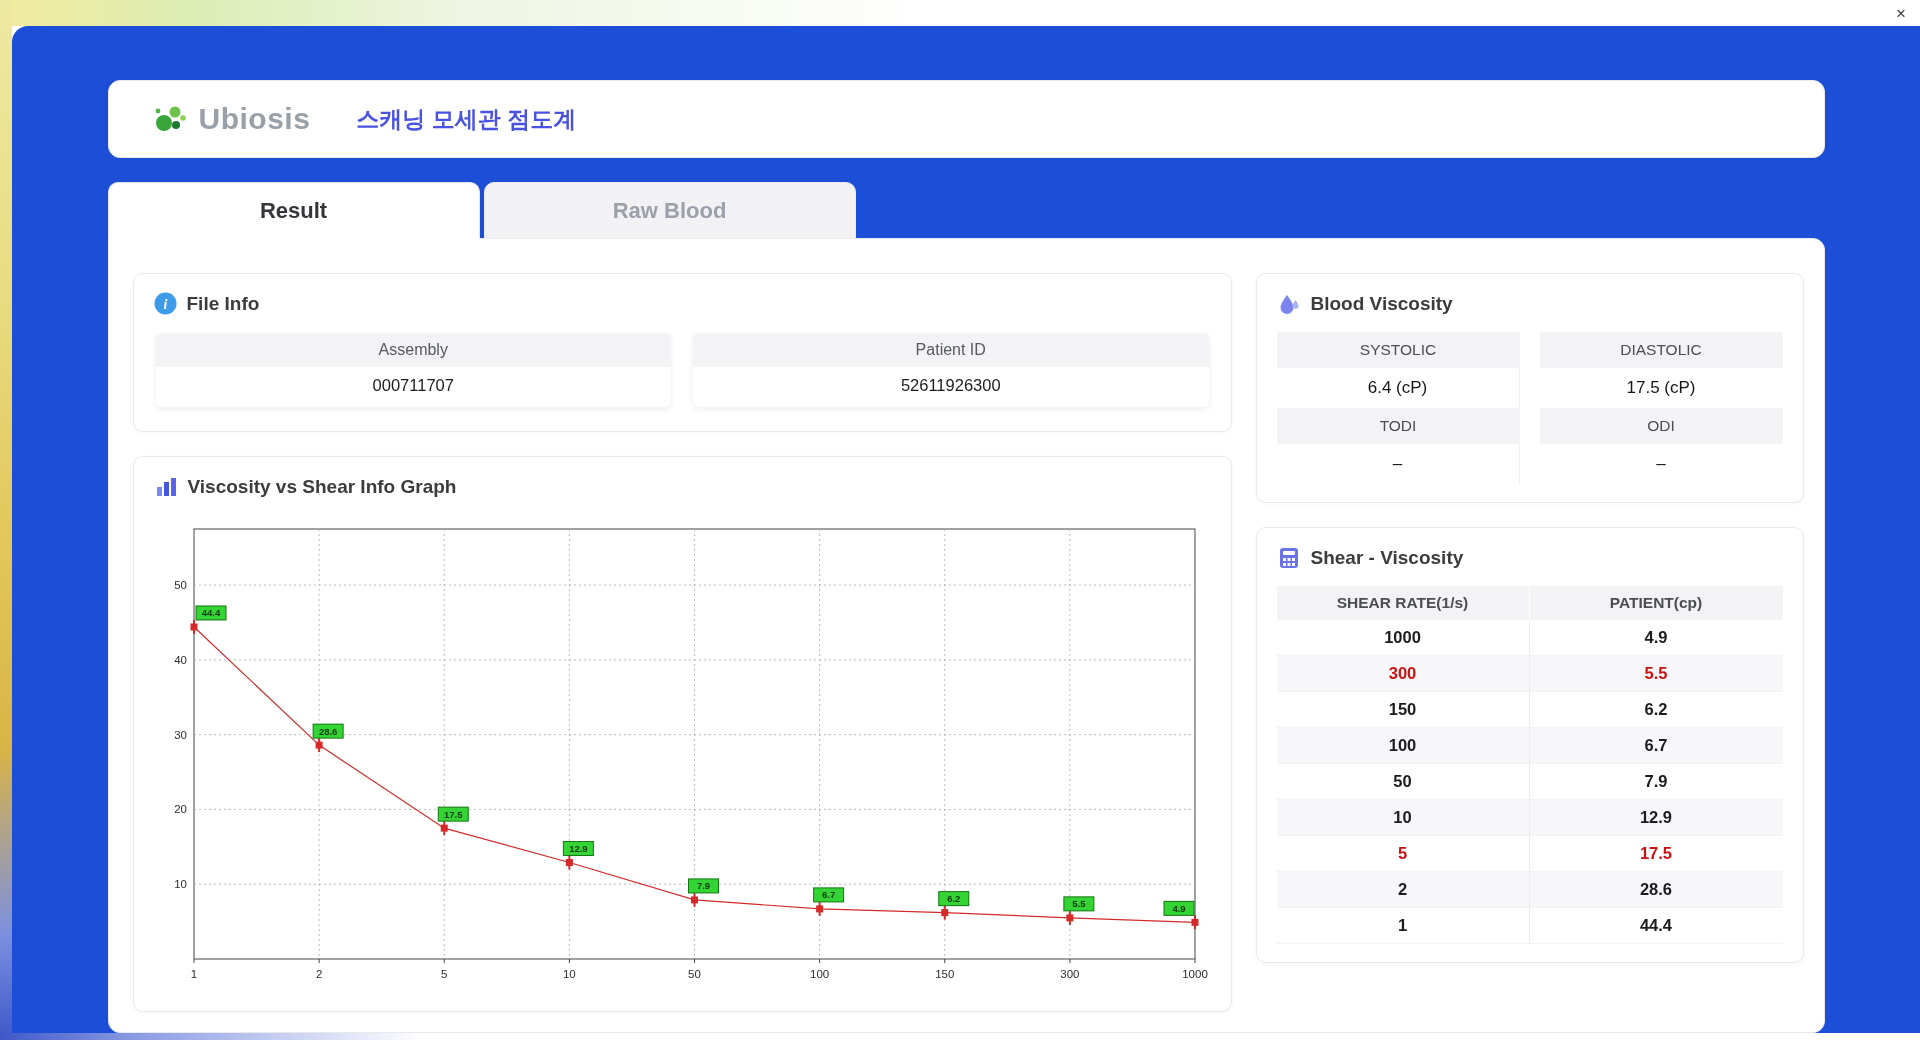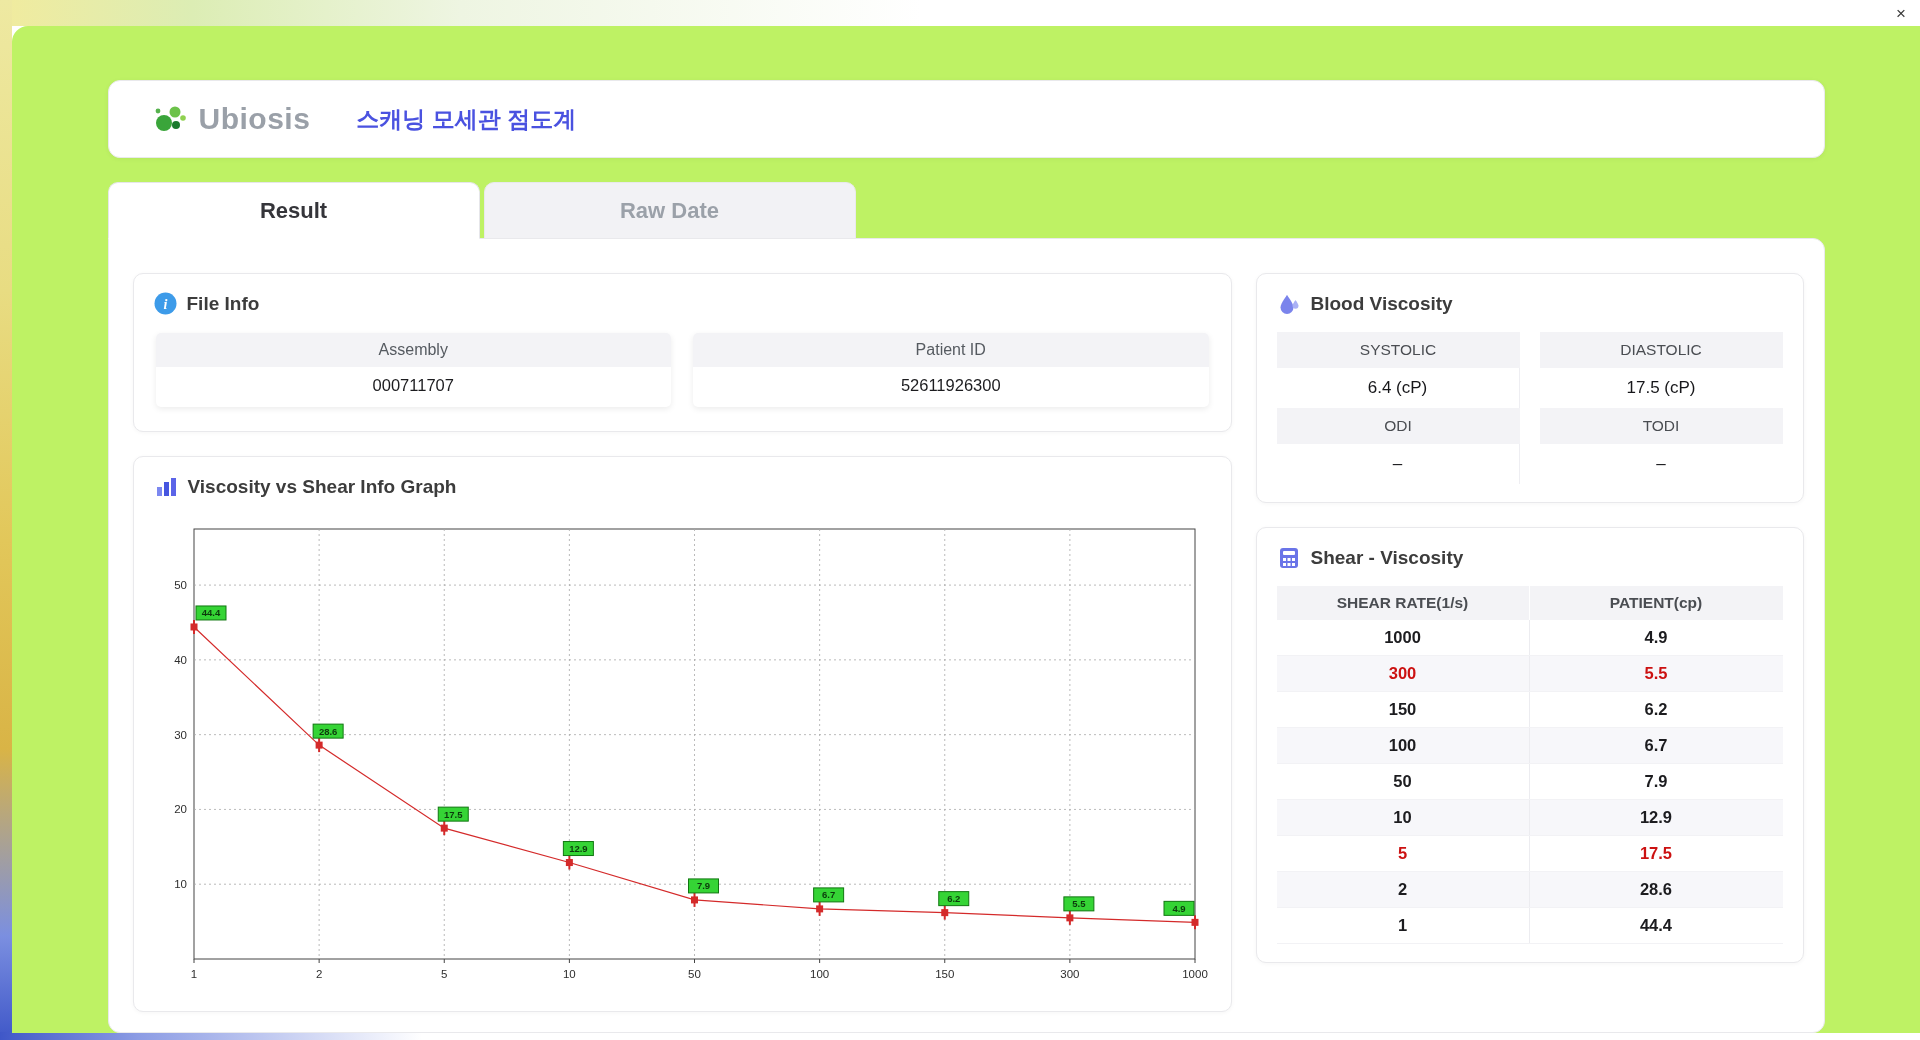--- a/index.html
+++ b/index.html
@@ -23,21 +23,21 @@
     position: absolute; bottom: 0; left: 0; height: 8px; width: 40%;
     background: linear-gradient(90deg, #3f57c8 0%, #8c9ce4 18%, #ffffff 55%);
   }
   .close-btn {
     position: absolute; top: 3px; right: 10px; z-index: 20;
     font-size: 17px; color: #3a3a3a; cursor: pointer; line-height: 1;
     padding: 2px 4px;
   }
   .app-window {
     position: absolute; top: 26px; left: 12px; right: 0; bottom: 7px;
-    background: #bef264; border-top-left-radius: 16px;
+    background: #1d4ed8; border-top-left-radius: 16px;
   }
   .content { width: 1717px; margin: 0 auto; padding-top: 54px; }
 
   
   .header-card {
     border: 1px solid #e9e9ec; border-radius: 12px; background: #fff;
     box-shadow: 0 1px 5px rgba(0,0,0,.05);
     height: 78px; display: flex; align-items: center; padding: 0 42px; gap: 46px;
   }
   .logo { display: flex; align-items: center; gap: 8px; }
@@ -120,21 +120,21 @@
           <circle cx="32" cy="19" r="2.8" fill="#8fd14f"></circle>
           <circle cx="7" cy="12" r="2.4" fill="#57b24e"></circle>
         </svg>
         <span class="logo-text">Ubiosis</span>
       </div>
       <div class="app-title">스캐닝 모세관 점도계</div>
     </div>
 
     <div class="tabs">
       <div class="tab active">Result</div>
-      <div class="tab inactive">Raw Date</div>
+      <div class="tab inactive">Raw Blood</div>
     </div>
 
     <div class="main-panel">
 
       <div class="col-left">
 
         <div class="card">
           <div class="card-head">
             <svg width="23" height="23" viewBox="0 0 23 23">
               <circle cx="11.5" cy="11.5" r="11" fill="#3d9be9"></circle>
@@ -256,22 +256,22 @@
           <div>
             <div class="bv-row head">
               <div class="bv-cell">SYSTOLIC</div>
               <div class="bv-cell">DIASTOLIC</div>
             </div>
             <div class="bv-row">
               <div class="bv-cell val">6.4 (cP)</div>
               <div class="bv-cell val">17.5 (cP)</div>
             </div>
             <div class="bv-row head">
+              <div class="bv-cell">TODI</div>
               <div class="bv-cell">ODI</div>
-              <div class="bv-cell">TODI</div>
             </div>
             <div class="bv-row">
               <div class="bv-cell val">–</div>
               <div class="bv-cell val">–</div>
             </div>
           </div>
         </div>
 
         <div class="card">
           <div class="card-head">

